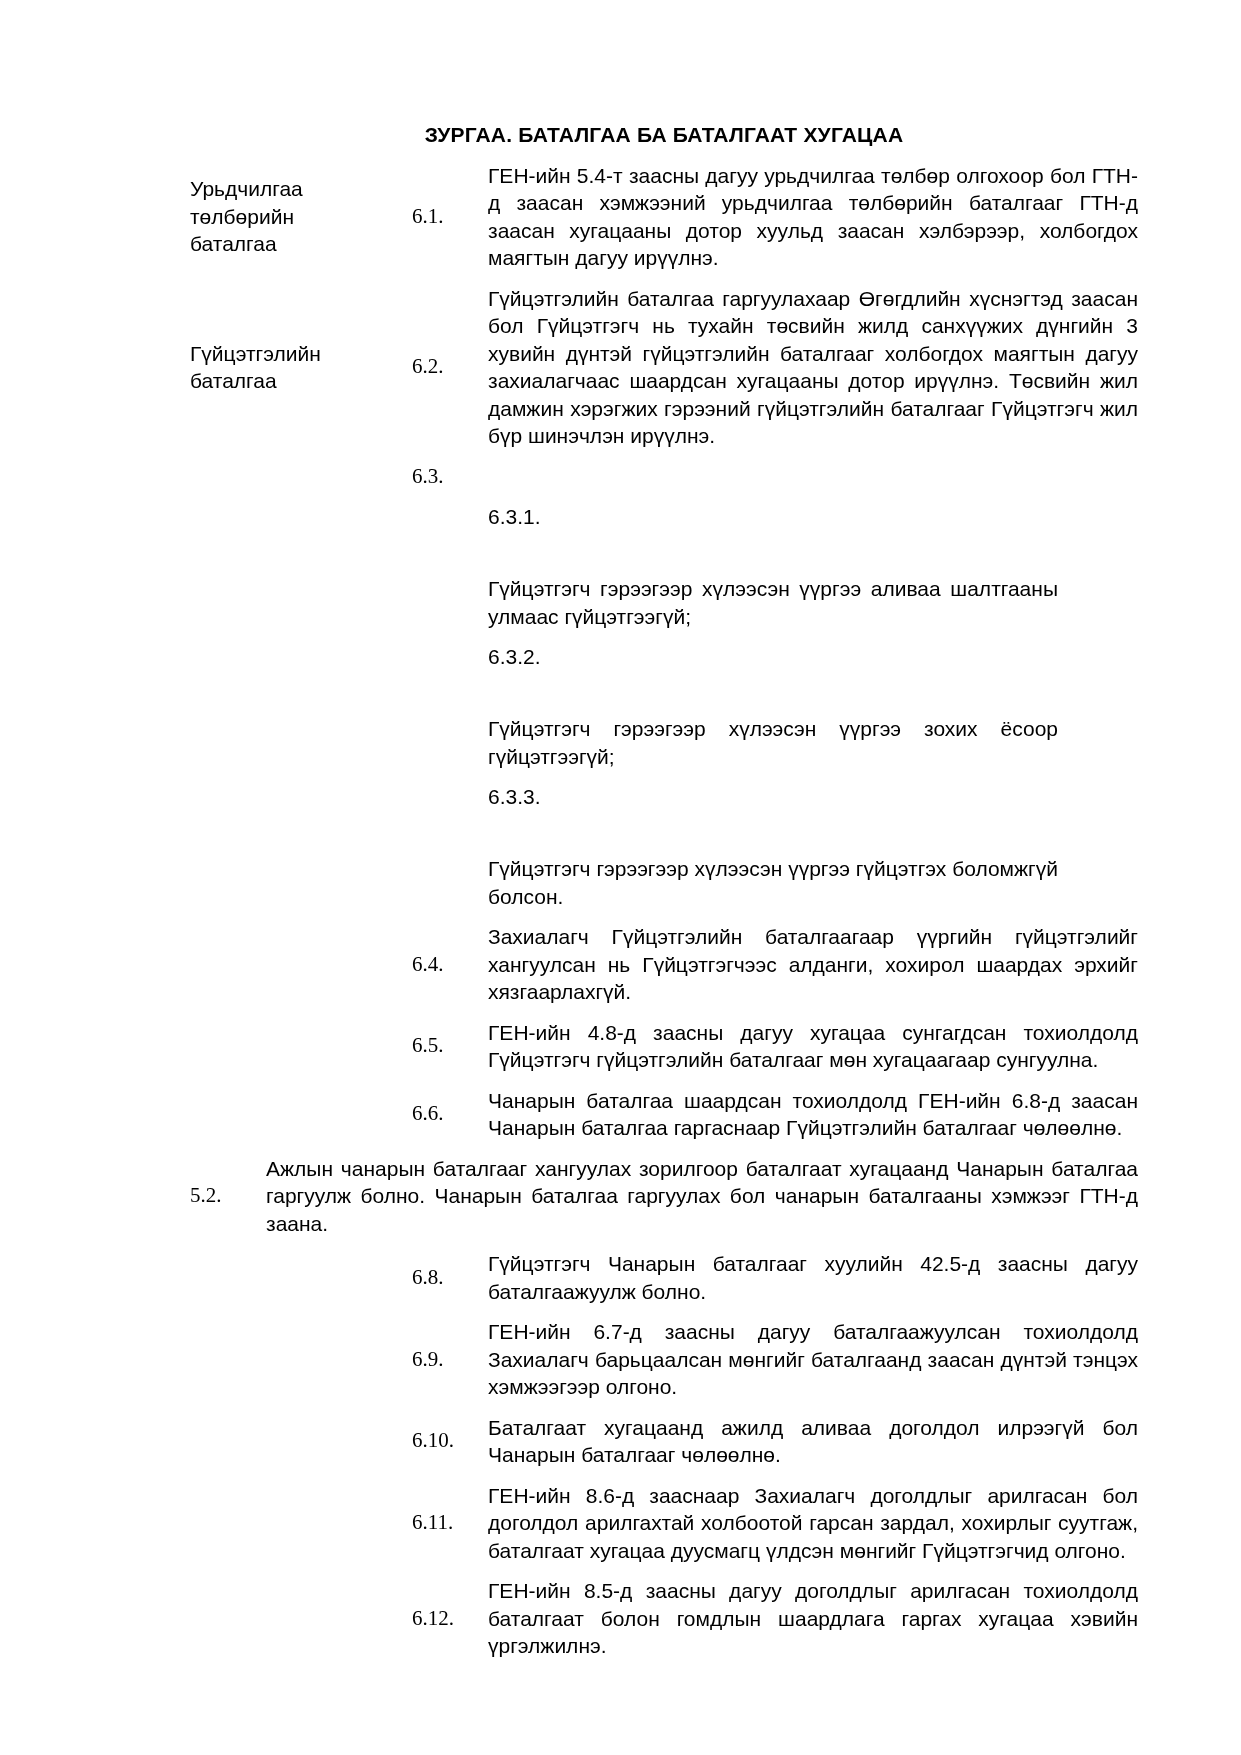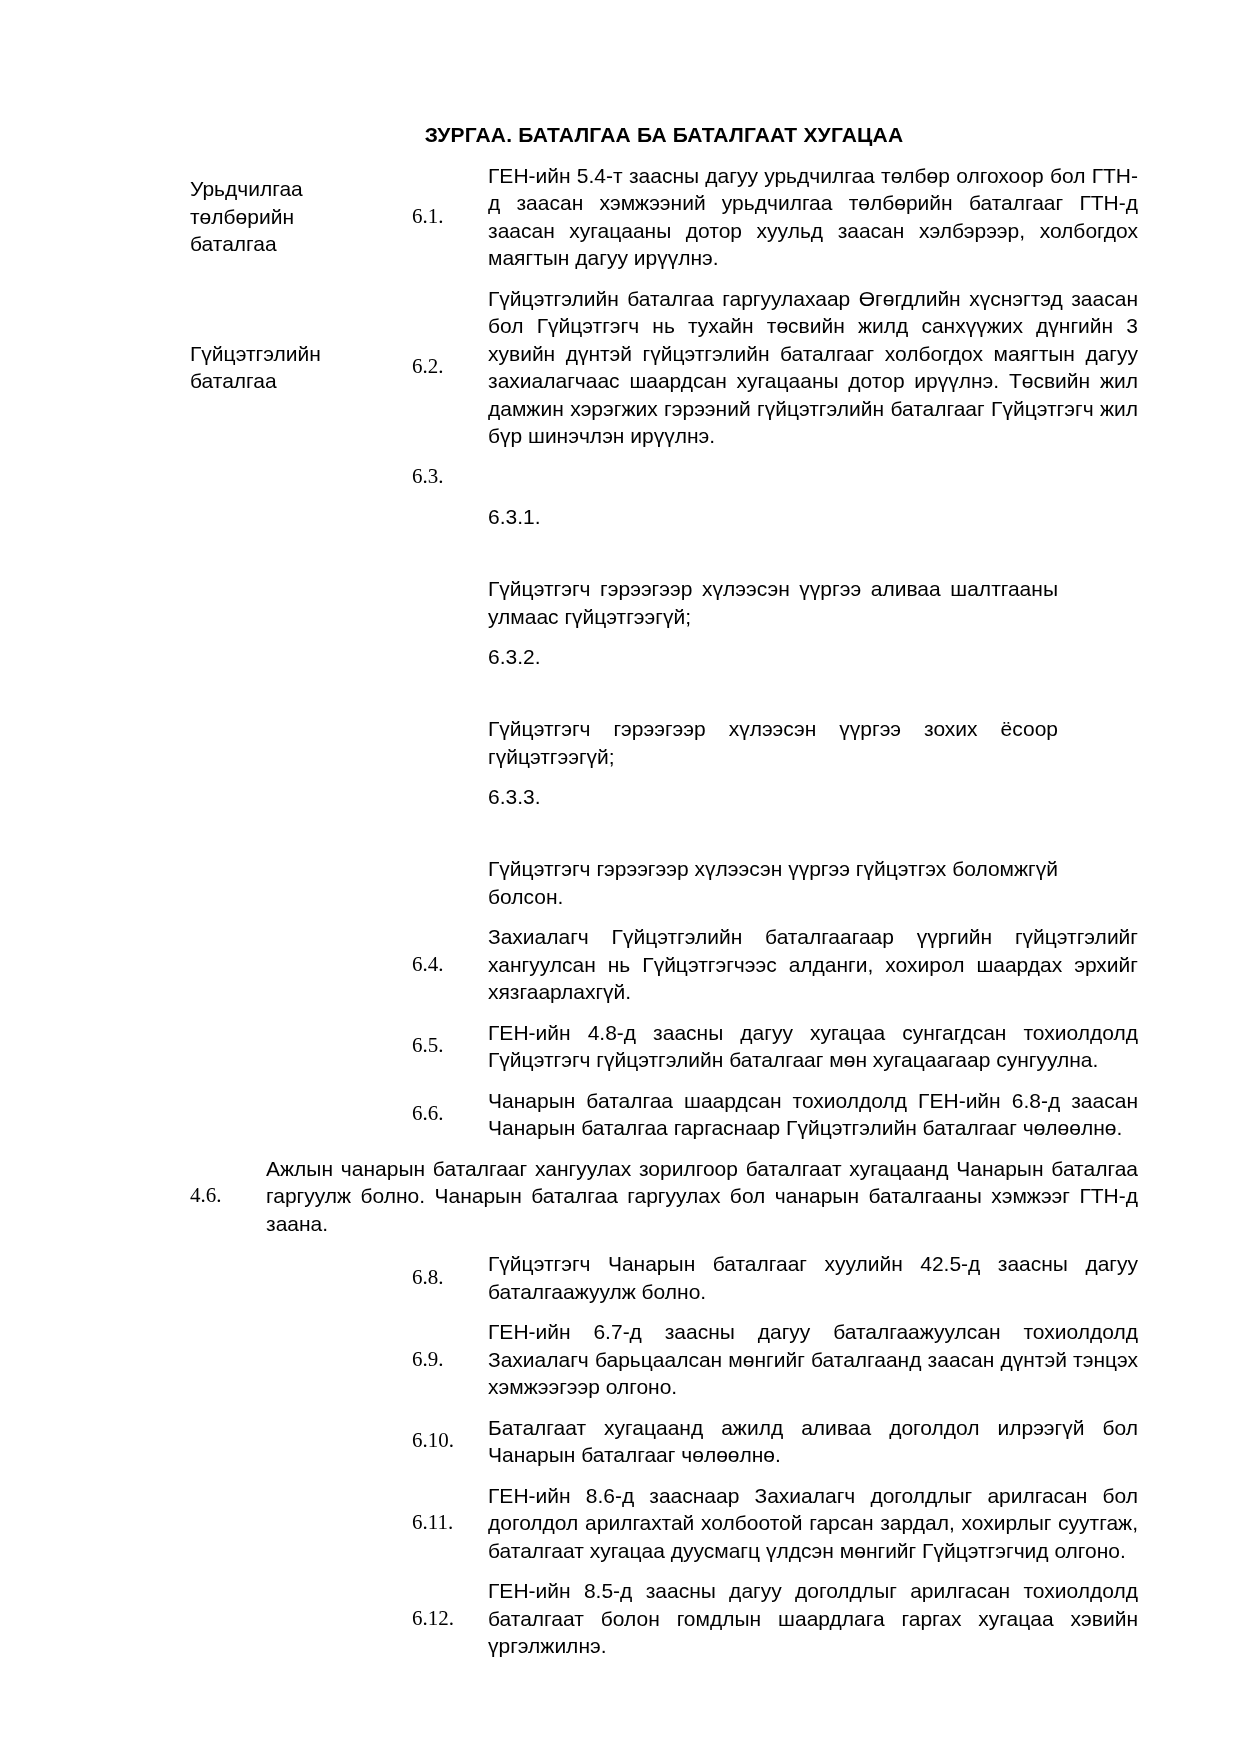--- a/index.html
+++ b/index.html
@@ -120,21 +120,21 @@
       <div class="clause-text">ГЕН-ийн 4.8-д заасны дагуу хугацаа сунгагдсан тохиолдолд Гүйцэтгэгч гүйцэтгэлийн баталгааг мөн хугацаагаар сунгуулна.</div>
     </div>
 
     <div class="row">
       <div class="side-label"></div>
       <div class="clause-num">6.6.</div>
       <div class="clause-text">Чанарын баталгаа шаардсан тохиолдолд ГЕН-ийн 6.8-д заасан Чанарын баталгаа гаргаснаар Гүйцэтгэлийн баталгааг чөлөөлнө.</div>
     </div>
 
     <div class="row">
-      <div class="clause-num">4.6.</div>
+      <div class="clause-num">5.2.</div>
       <div class="clause-text">Ажлын чанарын баталгааг хангуулах зорилгоор баталгаат хугацаанд Чанарын баталгаа гаргуулж болно. Чанарын баталгаа гаргуулах бол чанарын баталгааны хэмжээг ГТН-д заана.</div>
     </div>
 
     <div class="row">
       <div class="side-label"></div>
       <div class="clause-num">6.8.</div>
       <div class="clause-text">Гүйцэтгэгч Чанарын баталгааг хуулийн 42.5-д заасны дагуу баталгаажуулж болно.</div>
     </div>
 
     <div class="row">

